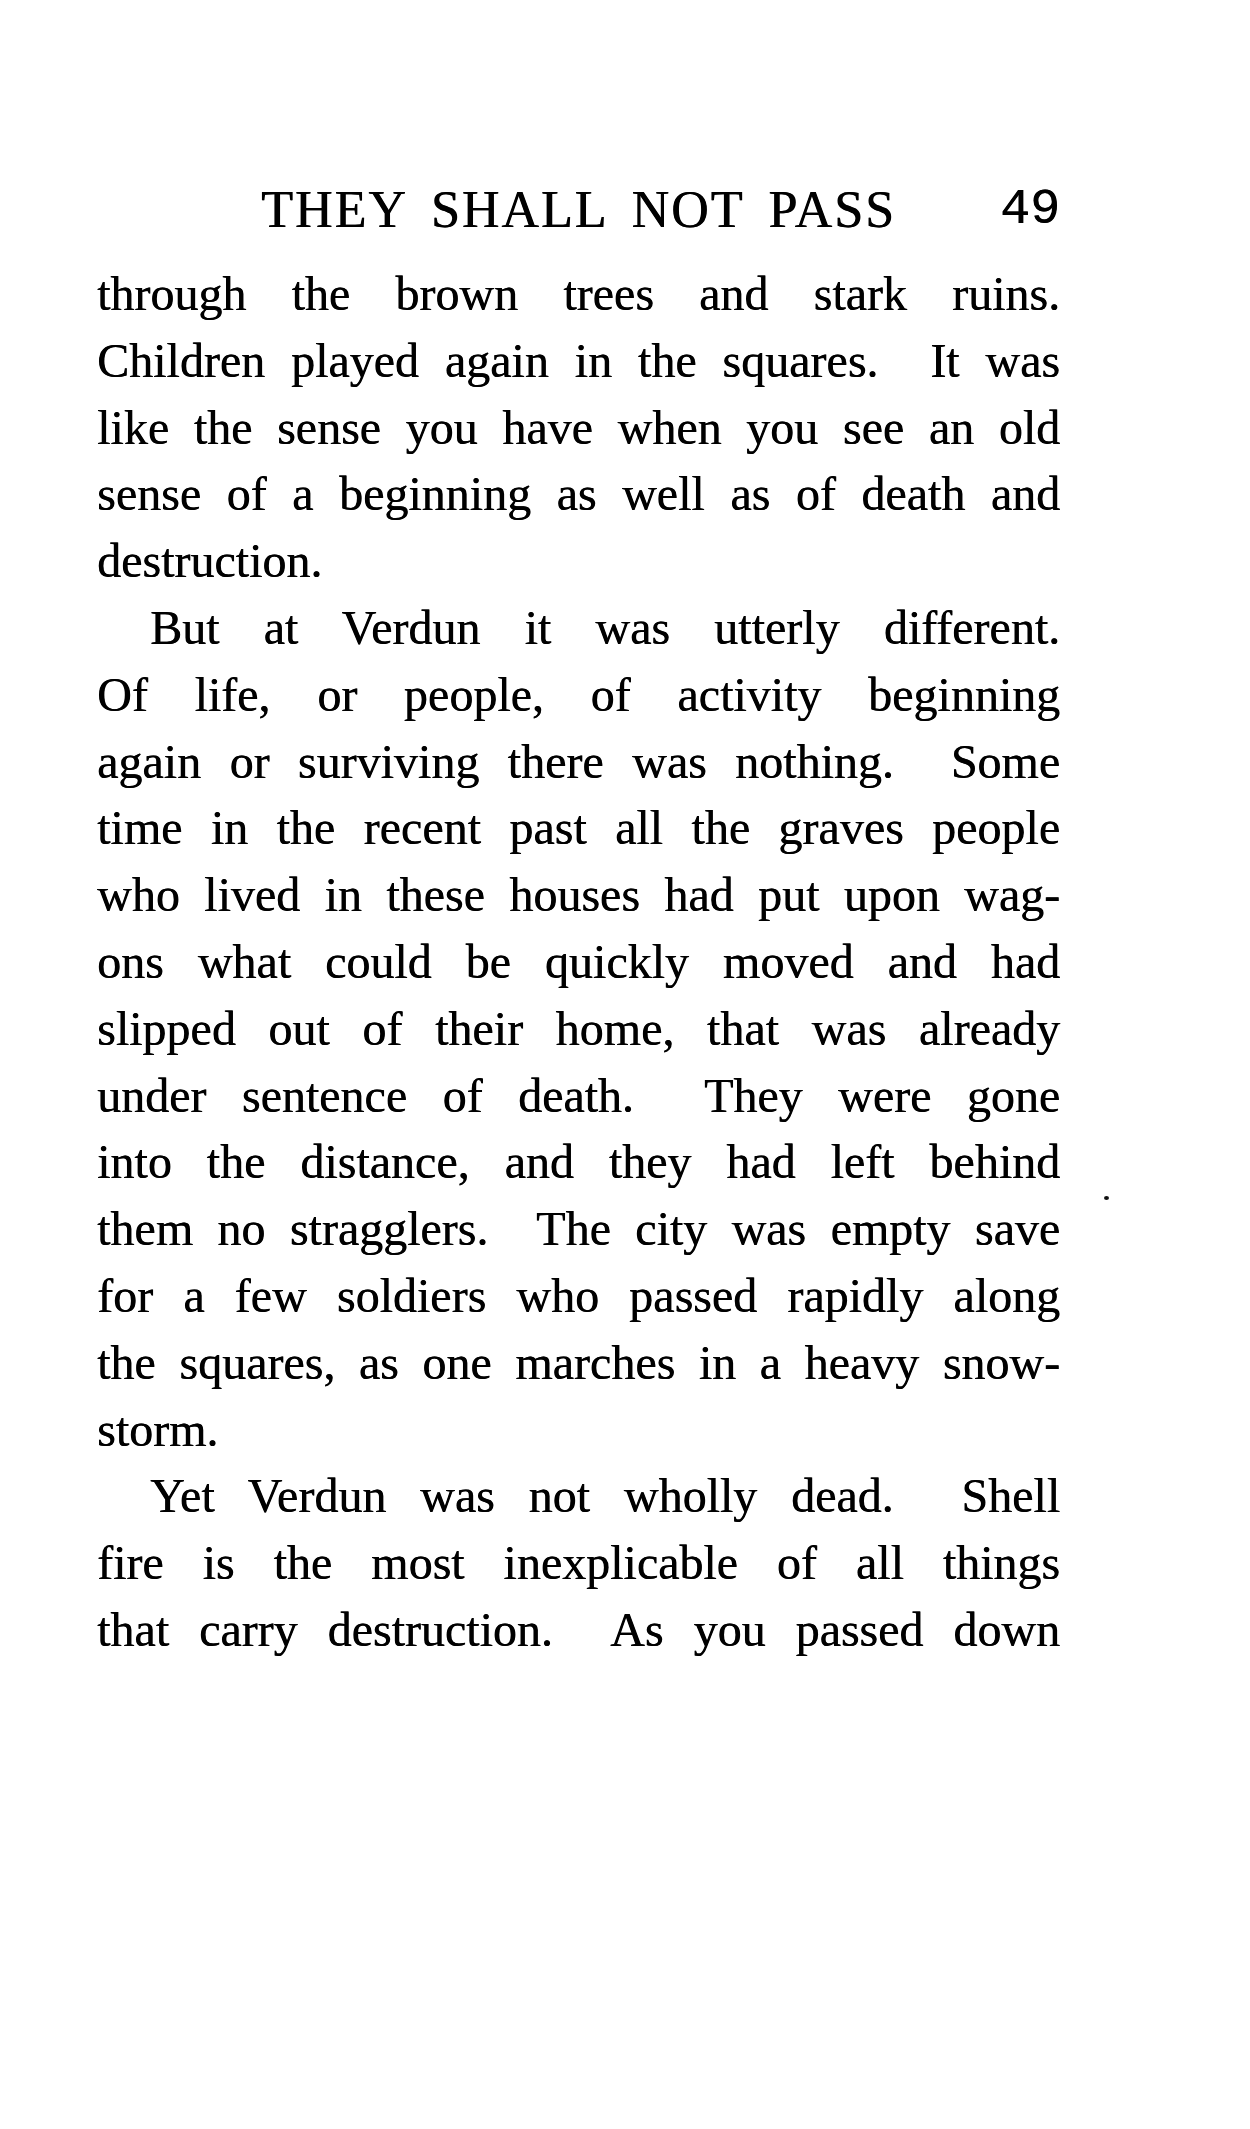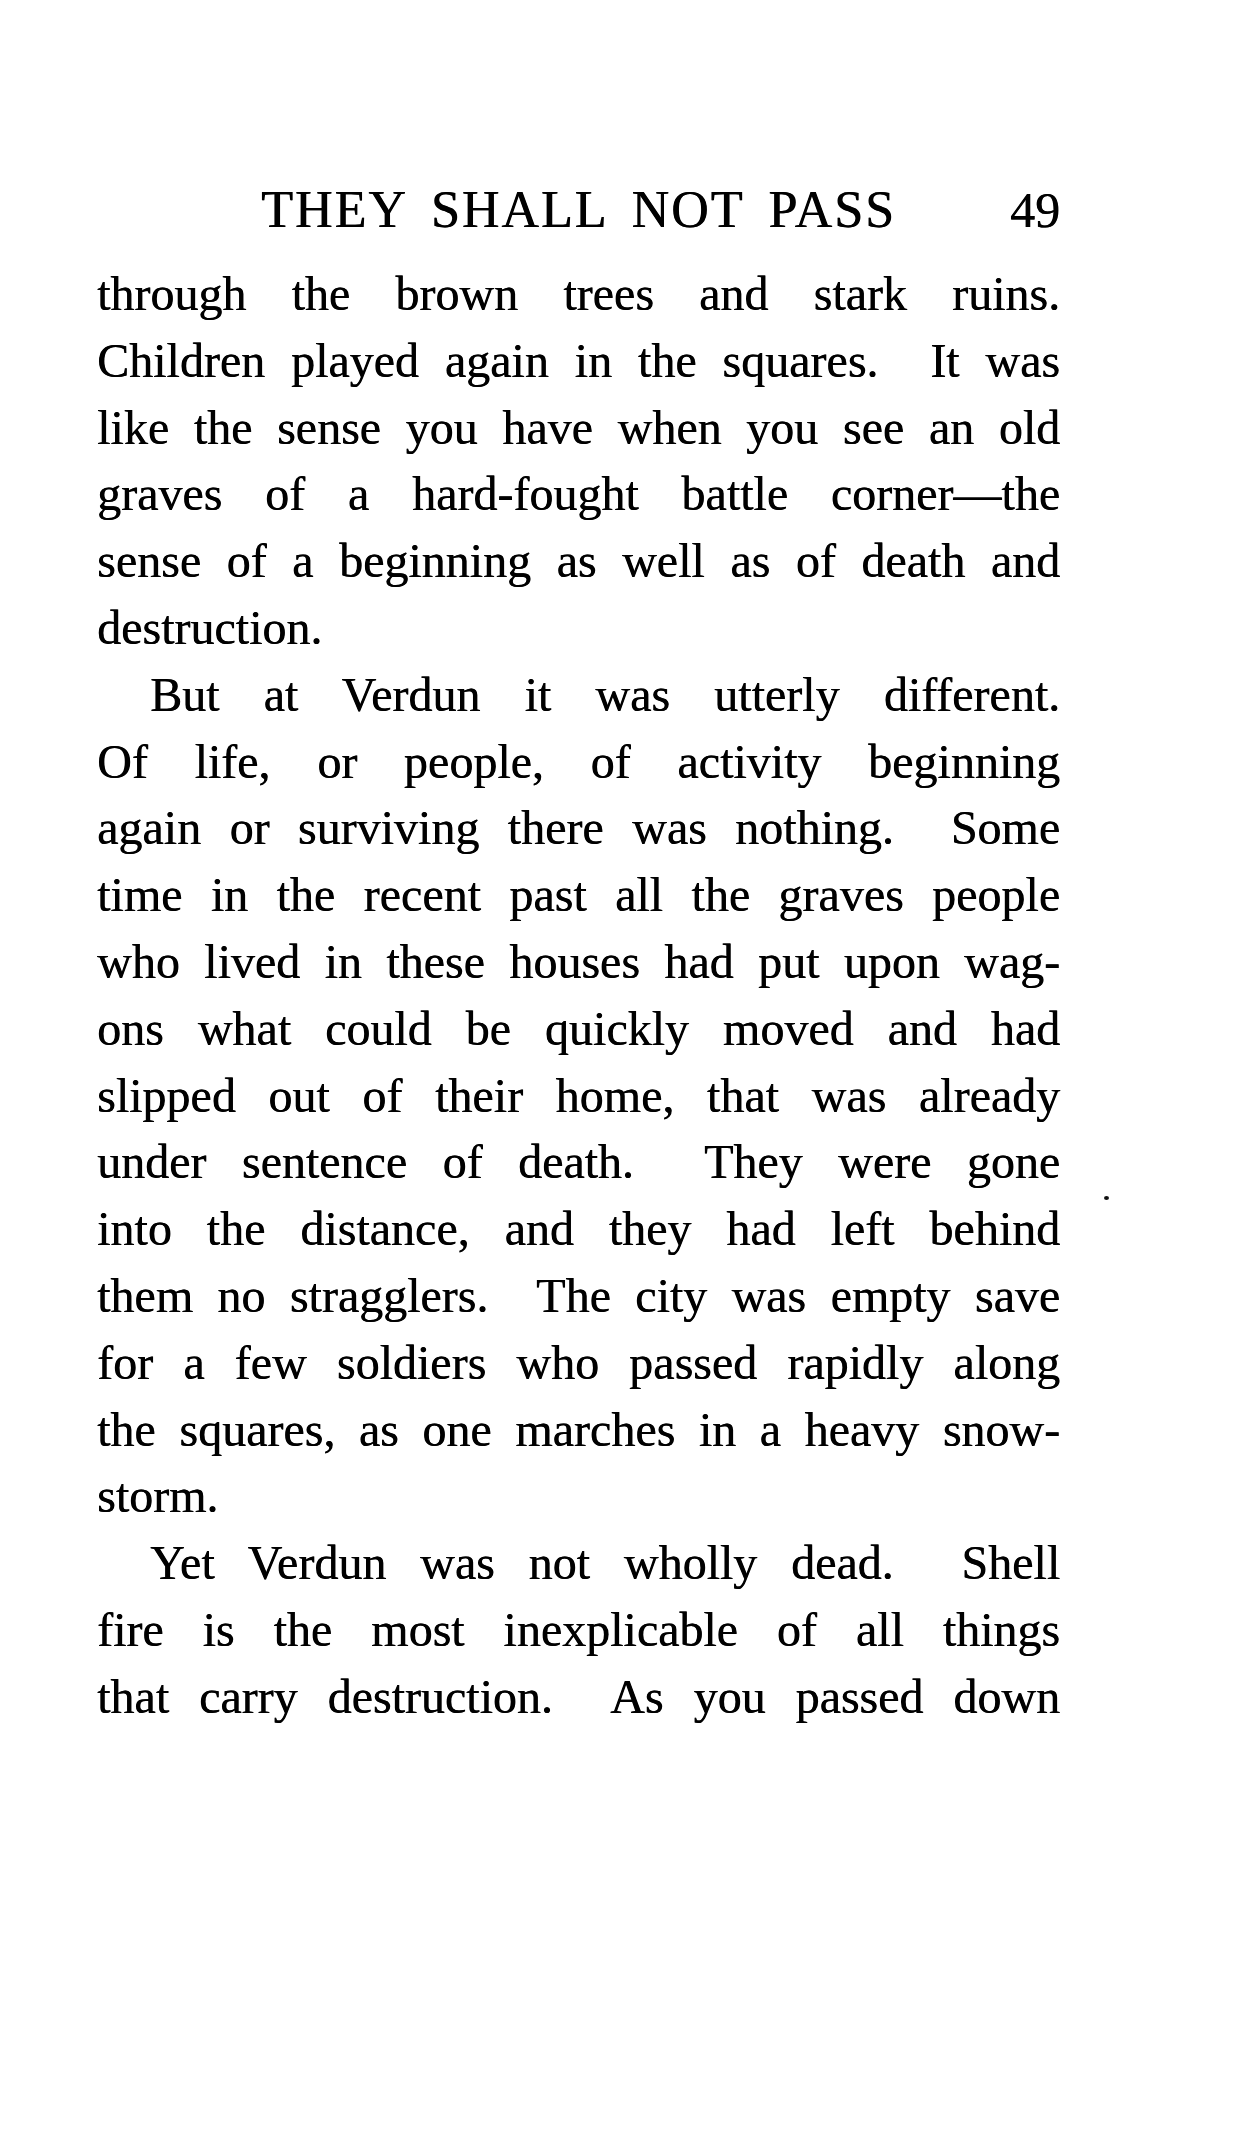--- a/index.html
+++ b/index.html
@@ -28,20 +28,21 @@
     word-spacing: 10px;
     text-shadow: 0.6px 0 currentColor;
   }
   .running-head .folio {
     position: absolute;
     right: 0;
     top: 0;
     font-size: 50px;
     line-height: 50px;
     text-shadow: 0.6px 0 currentColor;
+    font-family: Liberation Mono, monospace;
   }
   .page-body {
     position: absolute;
     left: 97px;
     top: 261px;
     width: 963px;
     font-size: 48px;
   }
   .page-body .line {
     height: 66.8px;
@@ -69,21 +70,20 @@
 <div class="page">
   <div class="running-head">
     <span class="title">THEY SHALL NOT PASS</span>
     <span class="folio">49</span>
   </div>
 
   <div class="page-body">
       <div class="line">through the brown trees and stark ruins.</div>
       <div class="line">Children played again in the squares.  It was</div>
       <div class="line">like the sense you have when you see an old</div>
-      <div class="line">graves of a hard-fought battle corner—the</div>
       <div class="line">sense of a beginning as well as of death and</div>
       <div class="line short">destruction.</div>
       <div class="line indent">But at Verdun it was utterly different.</div>
       <div class="line">Of life, or people, of activity beginning</div>
       <div class="line">again or surviving there was nothing.  Some</div>
       <div class="line">time in the recent past all the graves people</div>
       <div class="line">who lived in these houses had put upon wag-</div>
       <div class="line">ons what could be quickly moved and had</div>
       <div class="line">slipped out of their home, that was already</div>
       <div class="line">under sentence of death.  They were gone</div>

